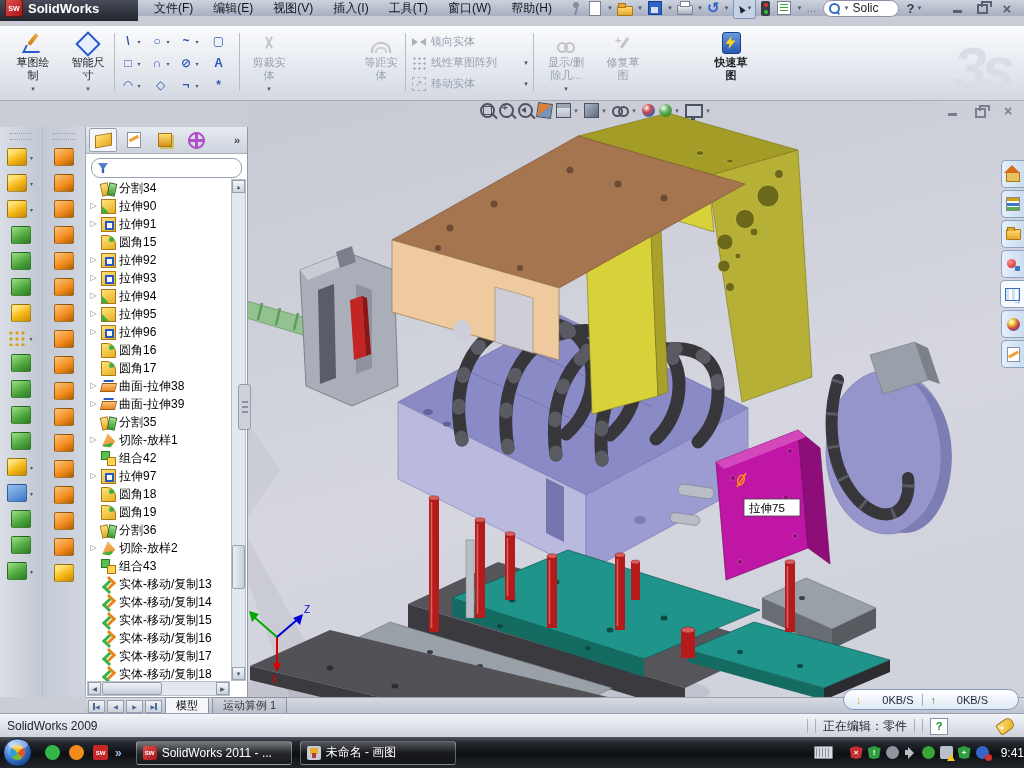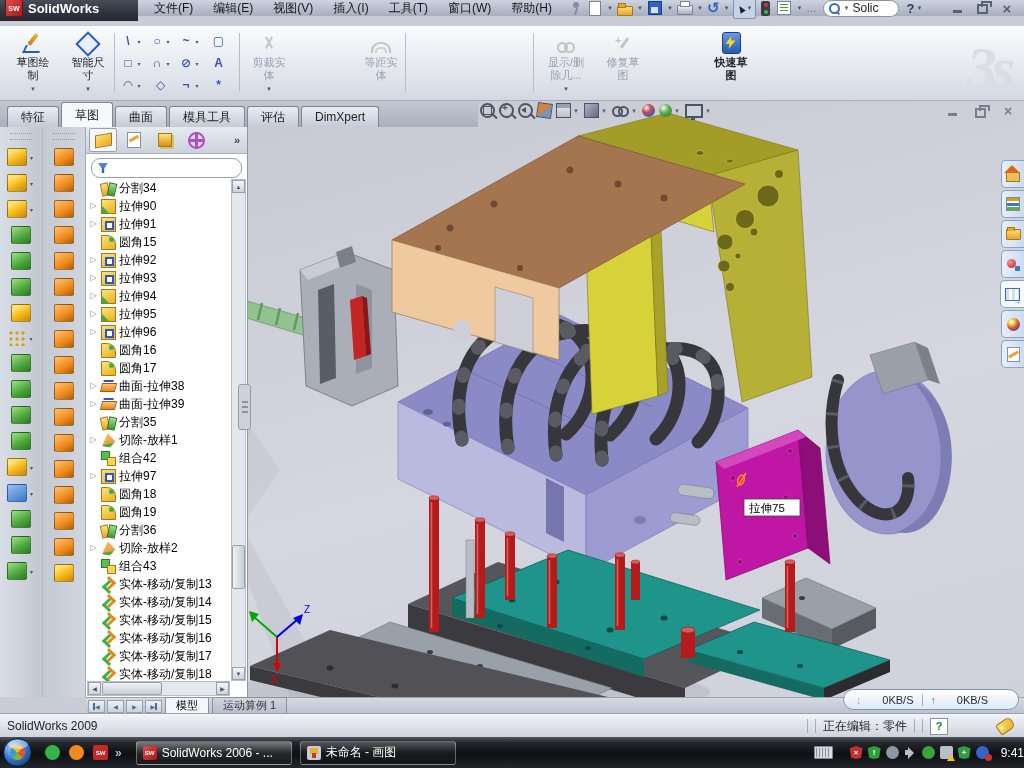--- a/index.html
+++ b/index.html
@@ -93,21 +93,21 @@
   .gcell .drop{font-size:6px;width:6px;}
   .stackwrap{position:absolute;top:5px;display:flex;flex-direction:column;}
   .stackrow{display:flex;align-items:center;gap:5px;height:21px;font-size:11px;color:#99a1b0;padding:0 3px;}
   .stackrow .drop{margin-left:auto;}
   .sic{width:14px;height:14px;position:relative;flex:none;opacity:.8;}
   .sic-mirror::before{content:"";position:absolute;left:0;top:3px;border-left:6px solid #9aa2b0;border-top:4px solid transparent;border-bottom:4px solid transparent;}
   .sic-mirror::after{content:"";position:absolute;right:0;top:3px;border-right:6px solid #9aa2b0;border-top:4px solid transparent;border-bottom:4px solid transparent;}
   .sic-pattern{background-image:radial-gradient(#9aa2b0 34%,transparent 36%);background-size:5px 5px;}
   .sic-moveent{border:1px dashed #9aa2b0;box-sizing:border-box;}
   .sic-moveent::after{content:"↗";position:absolute;left:2px;top:0px;font-size:9px;color:#9aa2b0;}
-  #wm{position:absolute;right:14px;top:8px;font-family:Liberation Serif, serif;font-style:italic;
+  #wm{position:absolute;right:14px;top:8px;font-family:Liberation Sans, sans-serif;font-style:italic;
     font-weight:bold;font-size:60px;color:#d9dde6;letter-spacing:-5px;z-index:0;}
   
   #cmdtabs{position:absolute;top:100px;left:0;width:478px;height:27px;
     background:linear-gradient(#c4c9d4,#a9afbc);display:flex;align-items:flex-end;
     padding-left:7px;box-sizing:border-box;z-index:6;}
   .ctab{height:20px;line-height:20px;padding:0 13px;font-size:12px;color:#222;
     background:linear-gradient(#e9edf3,#c5cbd6);border:1px solid #7e8694;border-bottom:none;
     border-radius:3px 3px 0 0;margin-right:2px;}
   .ctab.active{background:#f7f8fb;height:24px;line-height:24px;z-index:2;}
   
@@ -458,20 +458,36 @@
         <div class="l">体</div>
         <span class="drop">▾</span>
       </div>
       <div class="rbtn dis" style="left: 357px; width: 48px;">
         <span class="ric">
           <span class="ri-offset"></span>
         </span>
         <div class="l">等距实</div>
         <div class="l">体</div>
       </div>
+      <div class="stackwrap" style="left: 409px; width: 124px;">
+        <div class="stackrow">
+          <span class="sic sic-mirror"></span>
+          <span>镜向实体</span>
+        </div>
+        <div class="stackrow">
+          <span class="sic sic-pattern"></span>
+          <span>线性草图阵列</span>
+          <span class="drop">▾</span>
+        </div>
+        <div class="stackrow">
+          <span class="sic sic-moveent"></span>
+          <span>移动实体</span>
+          <span class="drop">▾</span>
+        </div>
+      </div>
       <div class="rbtn dis" style="left: 537px; width: 58px;">
         <span class="ric">
           <span class="ri-disp"></span>
         </span>
         <div class="l">显示/删</div>
         <div class="l">除几...</div>
         <span class="drop">▾</span>
       </div>
       <div class="rbtn dis" style="left: 597px; width: 52px;">
         <span class="ric">
@@ -482,28 +498,20 @@
       </div>
       <div class="rbtn" style="left: 704px; width: 54px; font-weight: bold;">
         <span class="ric">
           <span class="ri-rapid"></span>
         </span>
         <div class="l">快速草</div>
         <div class="l">图</div>
       </div>
     </div>
 
-  <div id="cmdtabs">
-      <span class="ctab">特征</span>
-      <span class="ctab active">草图</span>
-      <span class="ctab">曲面</span>
-      <span class="ctab">模具工具</span>
-      <span class="ctab">评估</span>
-      <span class="ctab">DimXpert</span>
-    </div>
 
   <div id="viewport">
     <svg id="model" viewBox="248 100 776 597" width="776" height="597">
       <ellipse cx="470" cy="692" rx="240" ry="26" fill="rgba(60,60,82,0.10)"></ellipse>
       <polygon points="248,538 336,697 290,697 248,582" fill="rgba(50,50,72,0.06)"></polygon>
       <polygon points="248,424 280,470 248,516" fill="rgba(50,50,72,0.05)"></polygon>
 
       <g>
         <polygon points="240,299 330,325 326,342 240,316" stroke="#558f55" stroke-width="0.6" fill="#93c291"></polygon>
         <line x1="262" y1="303" x2="258" y2="320" stroke="#5f9a5f" stroke-width="2.5"></line>
@@ -1109,21 +1117,21 @@
     <div id="orb"></div>
     <div id="quicklaunch">
         <span class="qli" style="background: rgb(51, 181, 74);"></span>
         <span class="qli" style="background: rgb(240, 138, 26);"></span>
         <span class="qli sq" style="background: rgb(198, 40, 40);">SW</span>
       </div>
     <span class="tbchev">»</span>
     <div id="taskbuttons">
         <span class="tkb active">
           <span class="swc">SW</span>
-          <span>SolidWorks 2006 - ...</span>
+          <span>SolidWorks 2011 - ...</span>
         </span>
         <span class="tkb">
           <span class="painti"></span>
           <span>未命名 - 画图</span>
         </span>
       </div>
     <div id="tray">
       <span class="kbd"></span>
     <span class="tri sh-shield" style="background: rgb(196, 48, 48);">×</span>
         <span class="tri sh-shield" style="background: rgb(47, 158, 63);">!</span>

